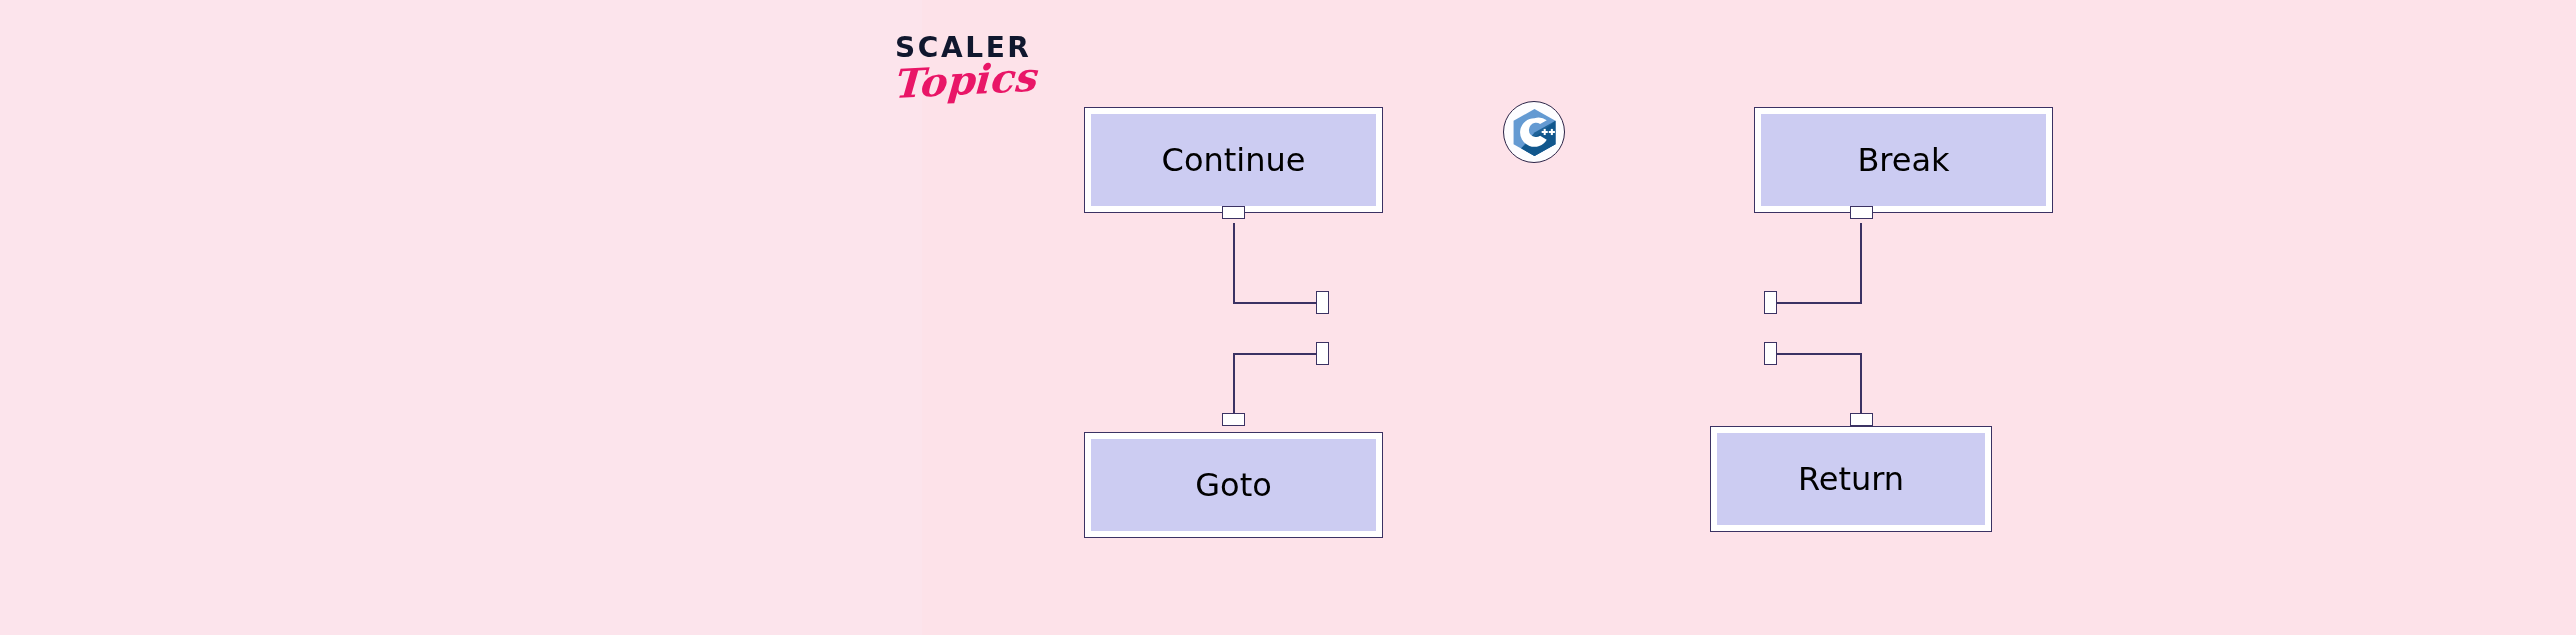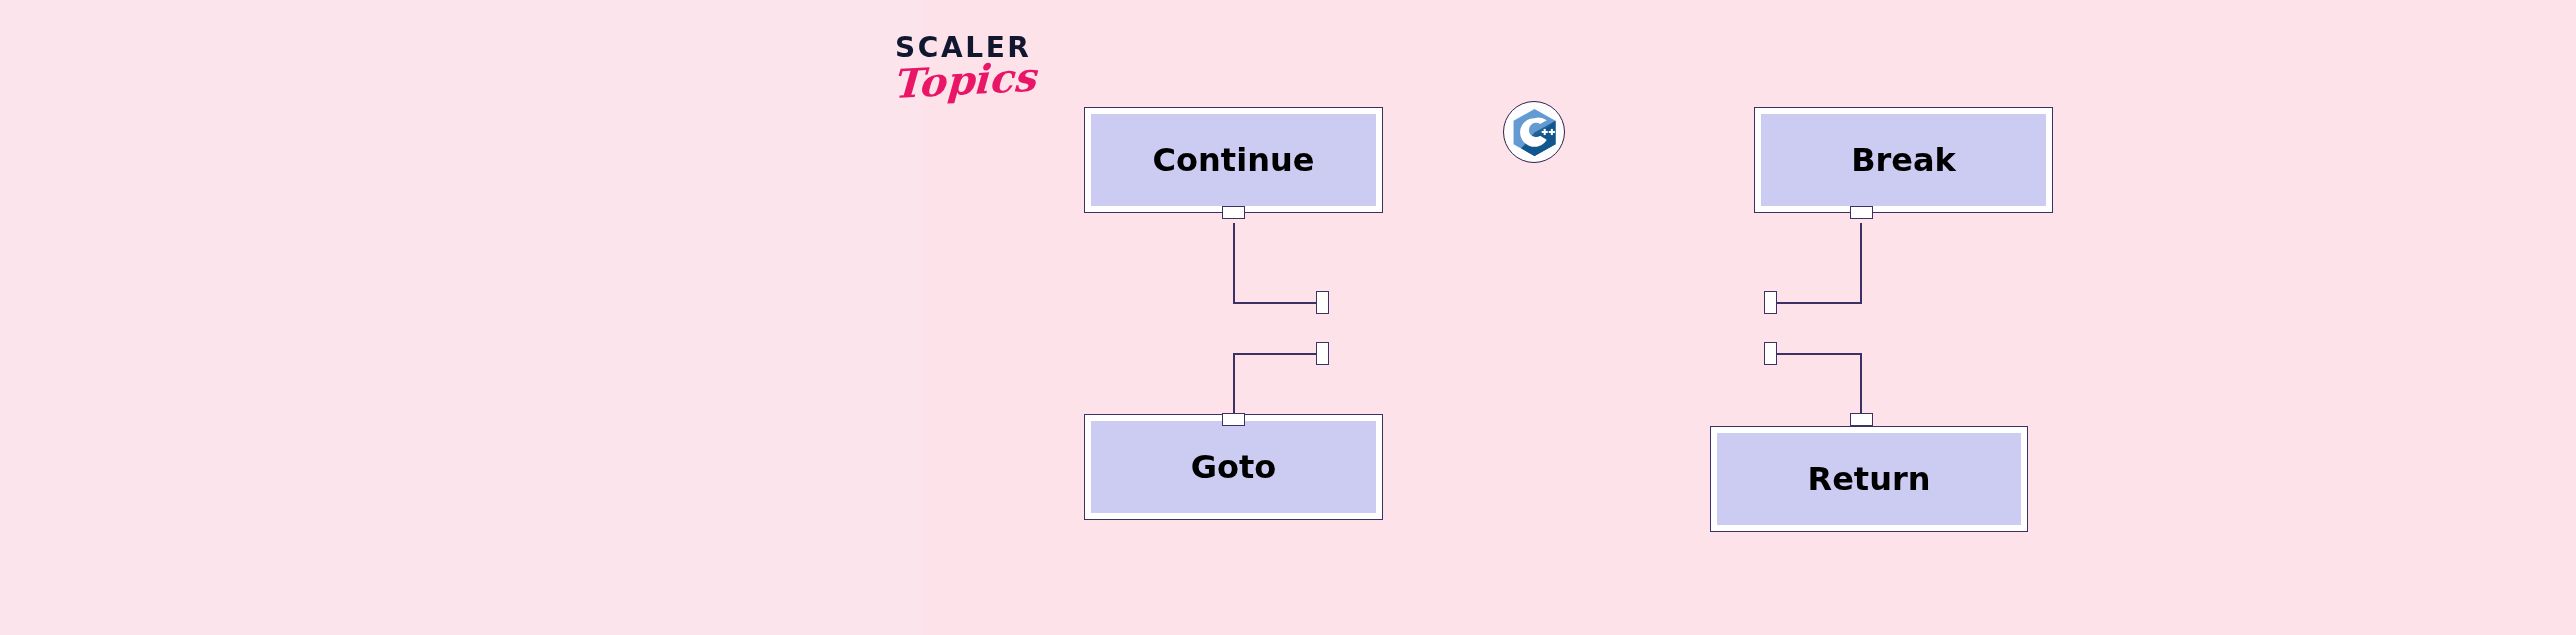--- a/index.html
+++ b/index.html
@@ -61,21 +61,20 @@
     white-space: nowrap;
   }
 
   
   .node {
     position: absolute;
     box-sizing: border-box;
     border: 1.5px solid #3b3263;
     background: #ffffff;
     padding: 5.7px;
-    font-weight: bold;
   }
   .node-fill {
     width: 100%;
     height: 100%;
     display: flex;
     align-items: center;
     justify-content: center;
     box-sizing: border-box;
   }
   .node-label {
@@ -162,28 +161,28 @@
       <span class="node-label">Break</span>
     </div>
   </div>
   <div class="port port-h" style="left:1850px; top:206px;"></div>
 
   <div class="port port-v" style="left:1316px; top:291px;"></div>
   <div class="port port-v" style="left:1316px; top:342px;"></div>
   <div class="port port-v" style="left:1764px; top:291px;"></div>
   <div class="port port-v" style="left:1764px; top:342px;"></div>
 
-  <div class="node leaf" style="left:1084px; top:414px; width:299px; height:106px;">
+  <div class="node leaf" style="left:1084px; top:432px; width:299px; height:106px;">
     <div class="node-fill">
       <span class="node-label">Goto</span>
     </div>
   </div>
   <div class="port port-h" style="left:1222px; top:413px;"></div>
 
-  <div class="node leaf" style="left:1710px; top:426px; width:318px; height:106px;">
+  <div class="node leaf" style="left:1710px; top:426px; width:282px; height:106px;">
     <div class="node-fill">
       <span class="node-label">Return</span>
     </div>
   </div>
   <div class="port port-h" style="left:1850px; top:413px;"></div>
 
   <div class="cpp-badge">
     <svg width="45" height="49" viewBox="0 0 88 96">
 
       <polygon points="44,2 85,25 85,71 44,94 3,71 3,25" fill="#649ad2"></polygon>

